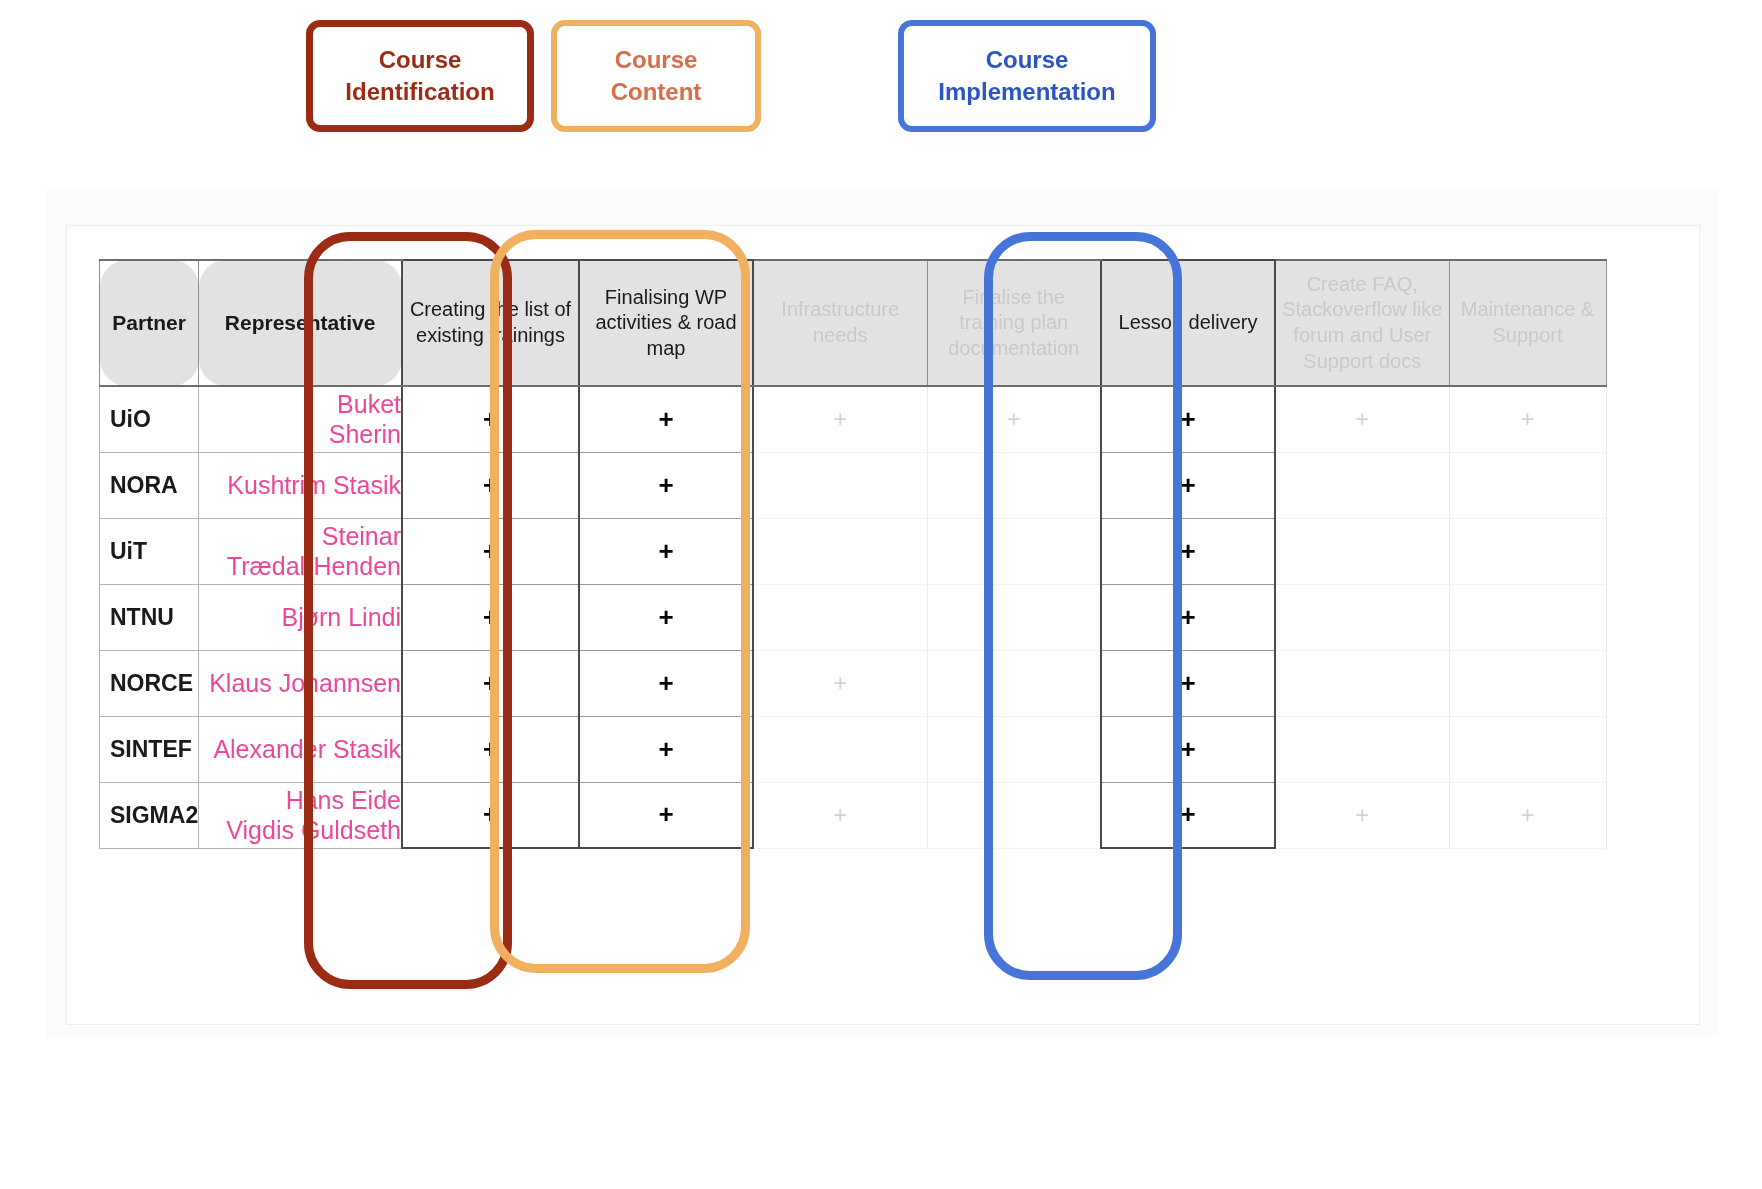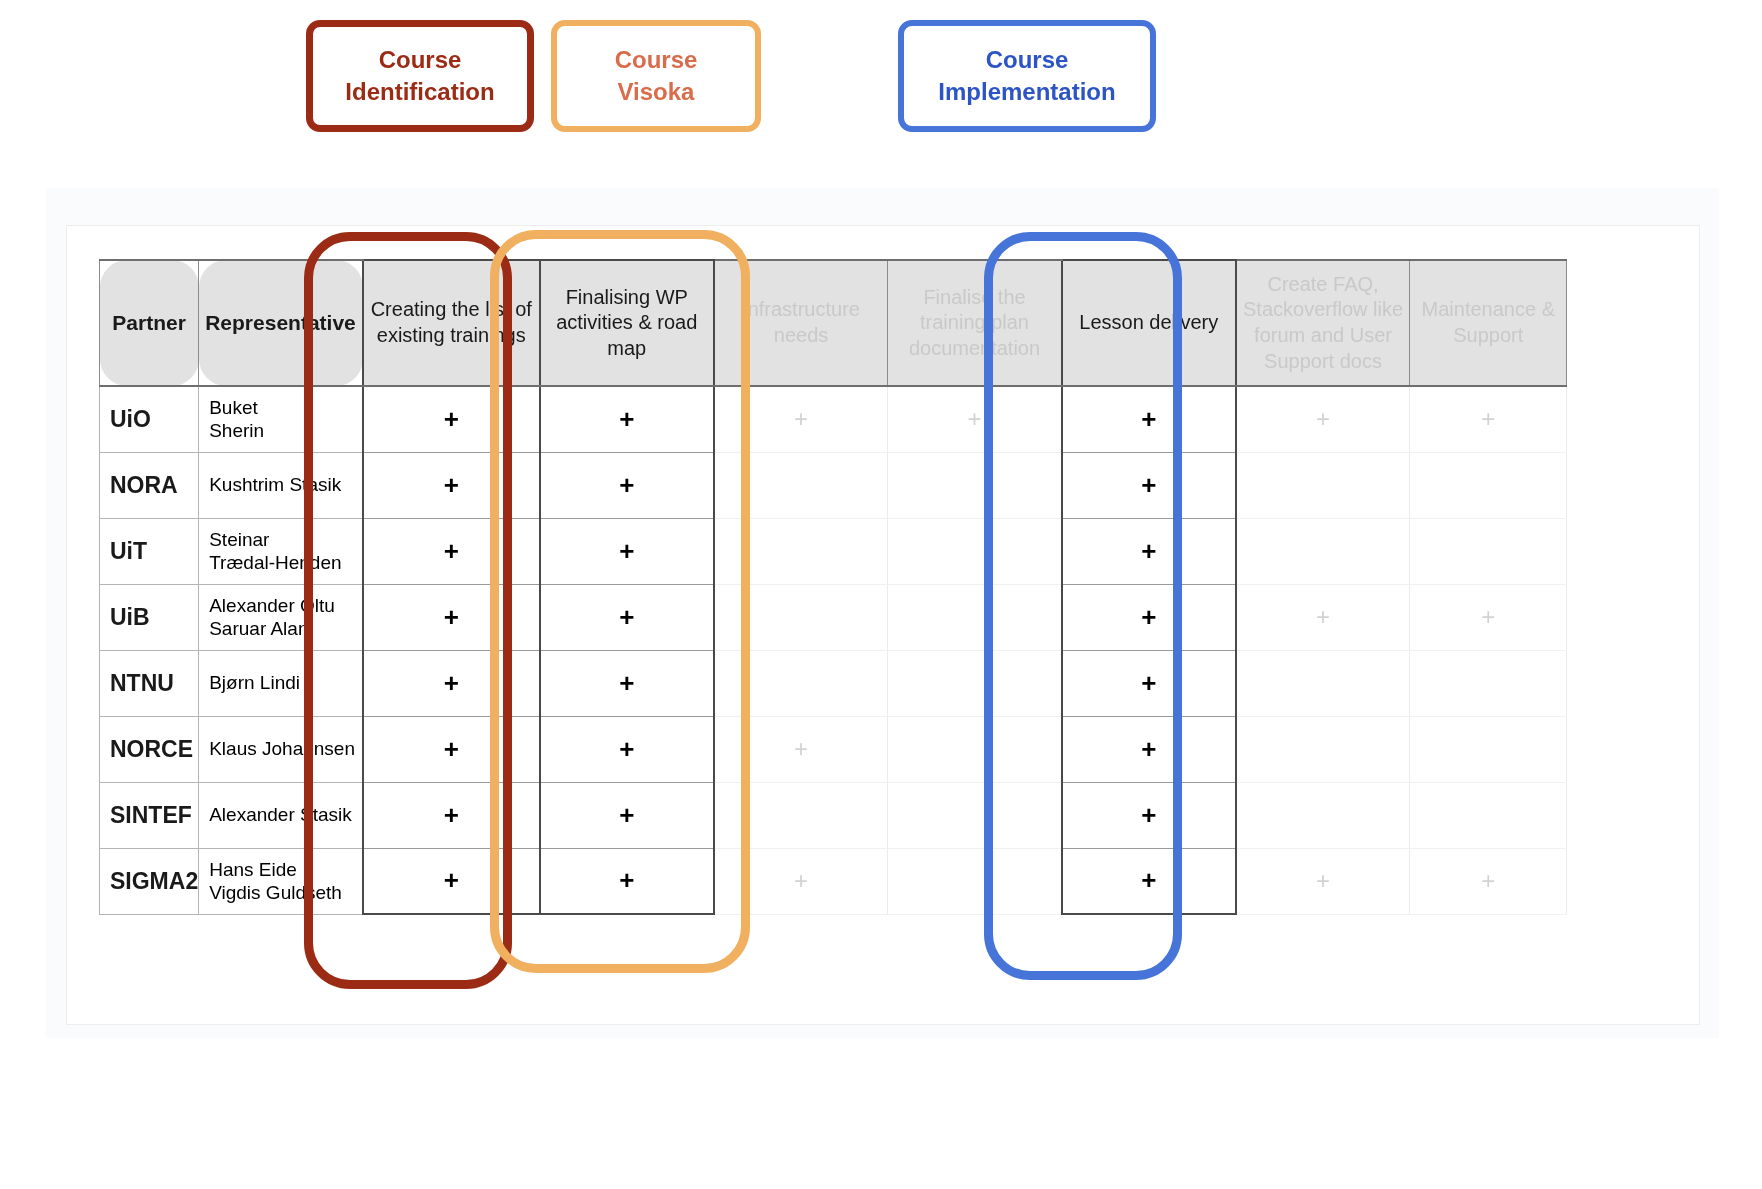--- a/index.html
+++ b/index.html
@@ -123,25 +123,25 @@
   }
   #matrix tbody td.partner {
     text-align: left;
     padding-left: 10px;
     font-weight: bold;
     font-size: 23px;
     border: 1px solid #B4B4B4;
     margin-top: 29px;
   }
   #matrix tbody td.rep {
-    text-align: left;
+    text-align: right;
     padding-left: 10px;
-    font-size: 19px;
+    font-size: 25px;
     line-height: 1.22;
-    color: #000000;
+    color: #ec4899;
     border: 1px solid #B4B4B4;
     overflow: hidden;
     white-space: nowrap;
   }
   #matrix tbody td.hl {
     border-left: 2px solid #4A4A4A;
     border-right: 2px solid #4A4A4A;
     border-top: 1px solid #9A9A9A;
     border-bottom: 1px solid #9A9A9A;
   }
@@ -186,21 +186,21 @@
 <div id="legend">
   <div class="legend-box" id="legend-identification">
     <span>
       <span>Course</span><br>
       <span>Identification</span>
     </span>
   </div>
   <div class="legend-box" id="legend-content">
     <span>
       <span>Course</span><br>
-      <span>Visoka</span>
+      <span>Content</span>
     </span>
   </div>
   <div class="legend-box" id="legend-implementation">
     <span>
       <span>Course</span><br>
       <span>Implementation</span>
     </span>
   </div>
 </div>
 
@@ -268,34 +268,20 @@
         </td>
         <td class="hl"><span class="mark">+</span></td>
         <td class="hl"><span class="mark">+</span></td>
         <td></td>
         <td></td>
         <td class="hl"><span class="mark">+</span></td>
         <td></td>
         <td></td>
       </tr>
       <tr>
-        <td class="partner">UiB</td>
-        <td class="rep">
-          <div>Alexander Oltu</div>
-          <div>Saruar Alam</div>
-        </td>
-        <td class="hl"><span class="mark">+</span></td>
-        <td class="hl"><span class="mark">+</span></td>
-        <td></td>
-        <td></td>
-        <td class="hl"><span class="mark">+</span></td>
-        <td><span class="mark faded">+</span></td>
-        <td><span class="mark faded">+</span></td>
-      </tr>
-      <tr>
         <td class="partner">NTNU</td>
         <td class="rep">
           <div>Bjørn Lindi</div>
         </td>
         <td class="hl"><span class="mark">+</span></td>
         <td class="hl"><span class="mark">+</span></td>
         <td></td>
         <td></td>
         <td class="hl"><span class="mark">+</span></td>
         <td></td>

